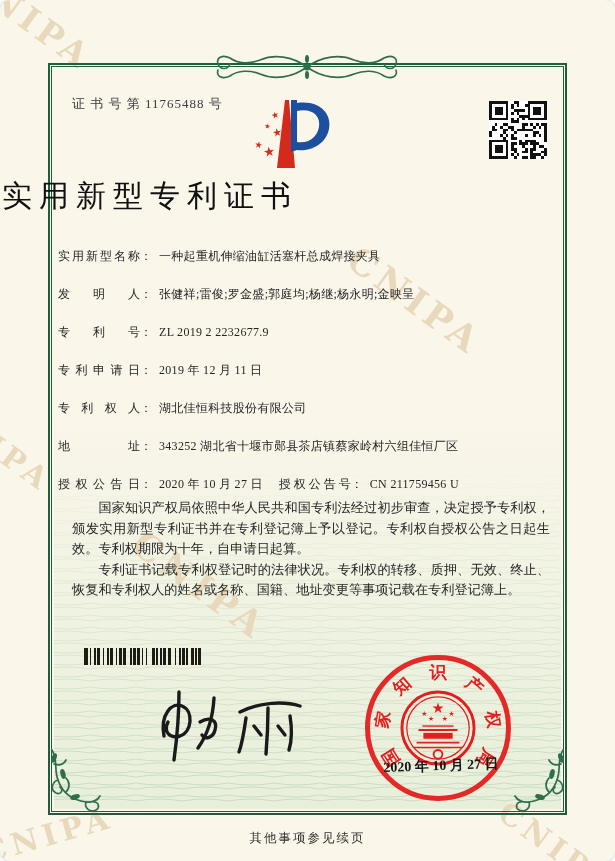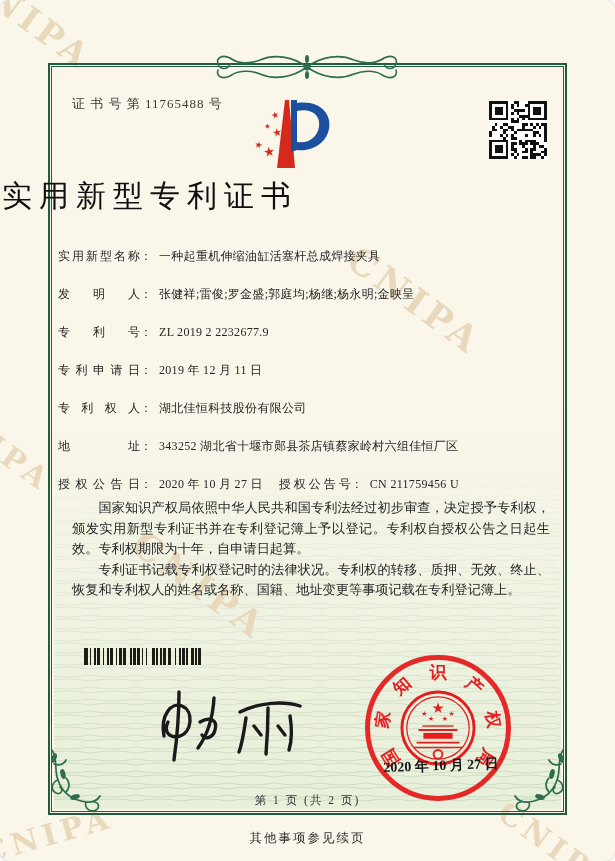--- a/index.html
+++ b/index.html
@@ -467,16 +467,15 @@
           <path d="M24,40 L56,40" fill="none" stroke-width="1.4"></path>
           <rect x="25" y="47" width="30" height="6" stroke="none"></rect>
           <path d="M18,57 L62,57" fill="none"></path>
           <path d="M15,62 L65,62" fill="none" stroke-width="1.4"></path>
           <circle cx="40" cy="69" r="4.5" fill="none" stroke-width="2"></circle>
         </g>
       </svg>
     </div>
     <div class="seal-date">2020 年 10 月 27 日</div>
 
-    <div class="page-info">第 1 页 (共 2 页)</div>
     <div class="foot-note">其他事项参见续页</div>
   </div>
 </div>
 
 </body></html>

